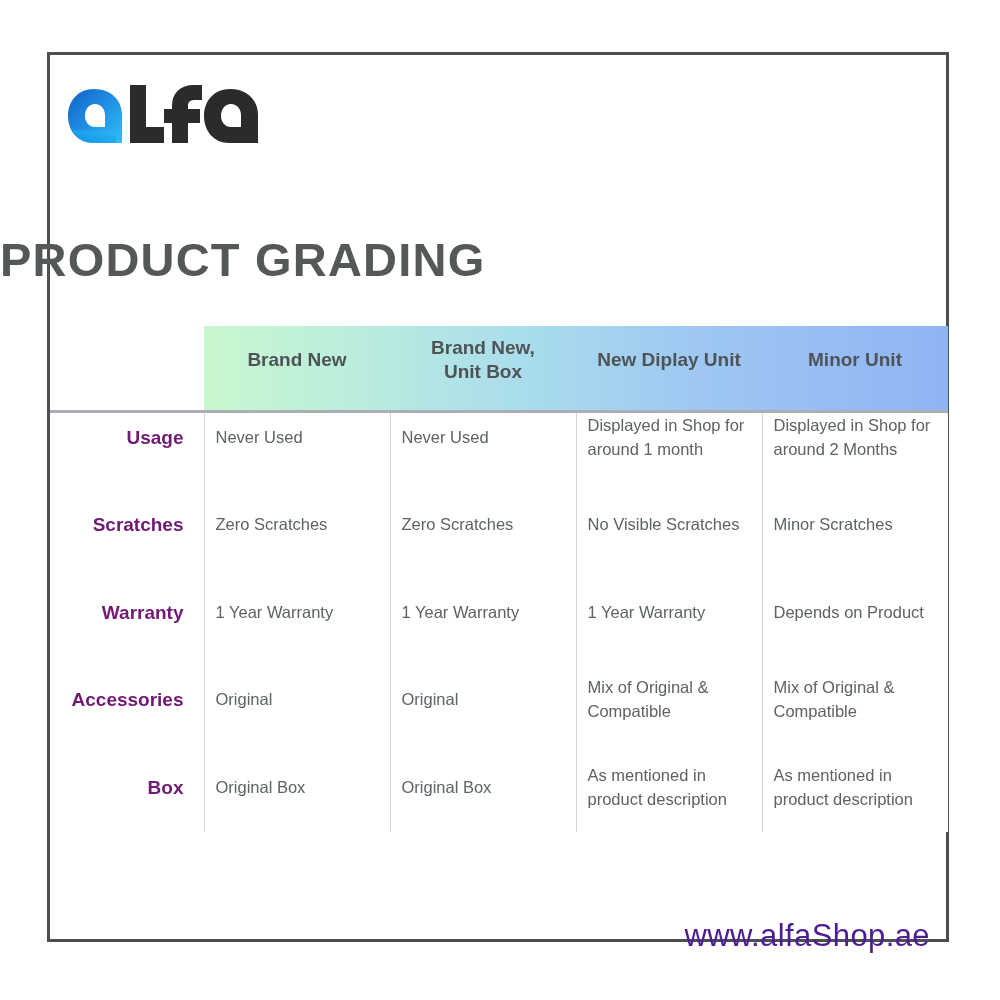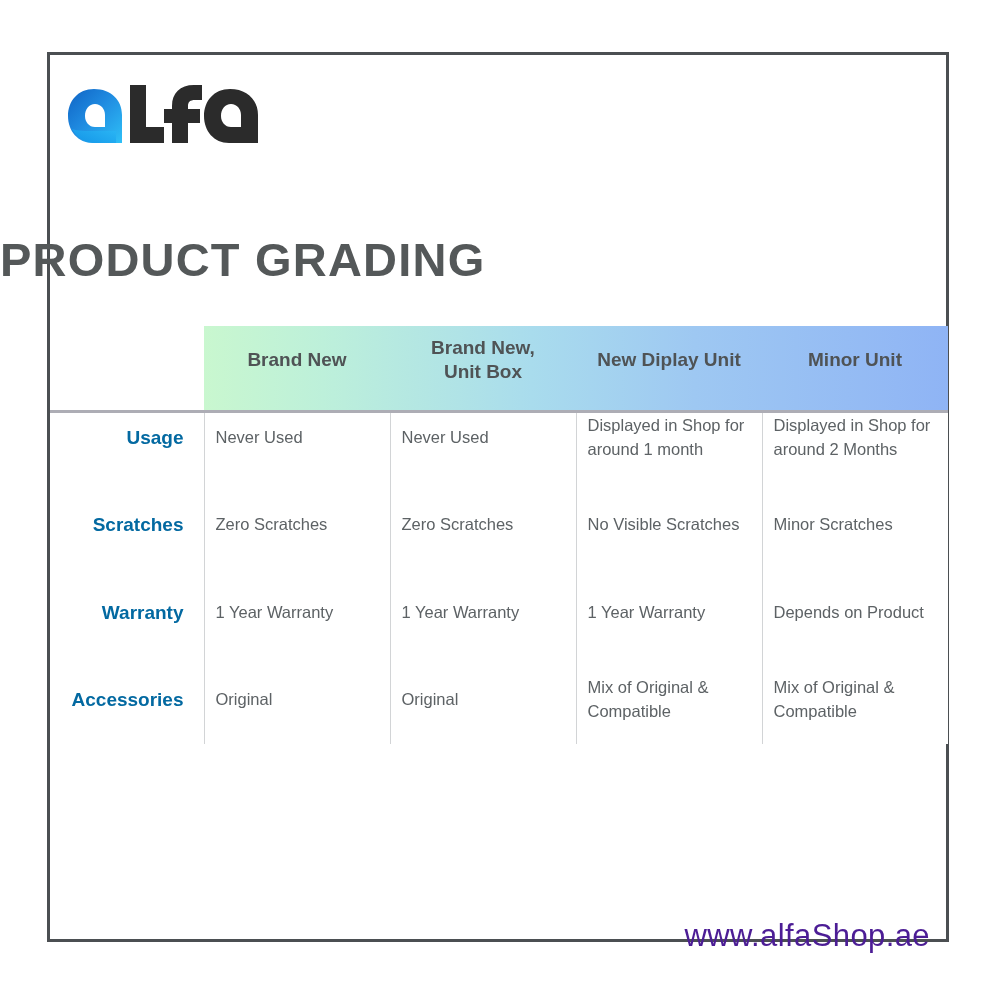--- a/index.html
+++ b/index.html
@@ -122,21 +122,21 @@
 
   
   table.grading tbody tr { height: 87.5px; }
 
   table.grading td.rowlabel {
     width: 154px;
     text-align: right;
     padding-right: 20px;
     font-size: 19px;
     font-weight: bold;
-    color: #0369a1;
+    color: #701a75;
     vertical-align: middle;
     border: none;
     background: #ffffff;
   }
 
   table.grading td.cell {
     font-size: 16.5px;
     color: #5d6265;
     vertical-align: middle;
     padding: 0 10px 0 11px;
@@ -234,19 +234,26 @@
           <td class="cell c3">1 Year Warranty</td>
           <td class="cell c4">Depends on Product</td>
         </tr>
         <tr>
           <td class="rowlabel">Accessories</td>
           <td class="cell c1">Original</td>
           <td class="cell c2">Original</td>
           <td class="cell c3">Mix of Original &amp; Compatible</td>
           <td class="cell c4">Mix of Original &amp; Compatible</td>
         </tr>
+        <tr>
+          <td class="rowlabel">Box</td>
+          <td class="cell c1">Original Box</td>
+          <td class="cell c2">Original Box</td>
+          <td class="cell c3">As mentioned in product description</td>
+          <td class="cell c4">As mentioned in product description</td>
+        </tr>
       </tbody>
     </table>
   </div>
 
   <div class="site-url">www.alfaShop.ae</div>
 
 </div>
 
 </body></html>

